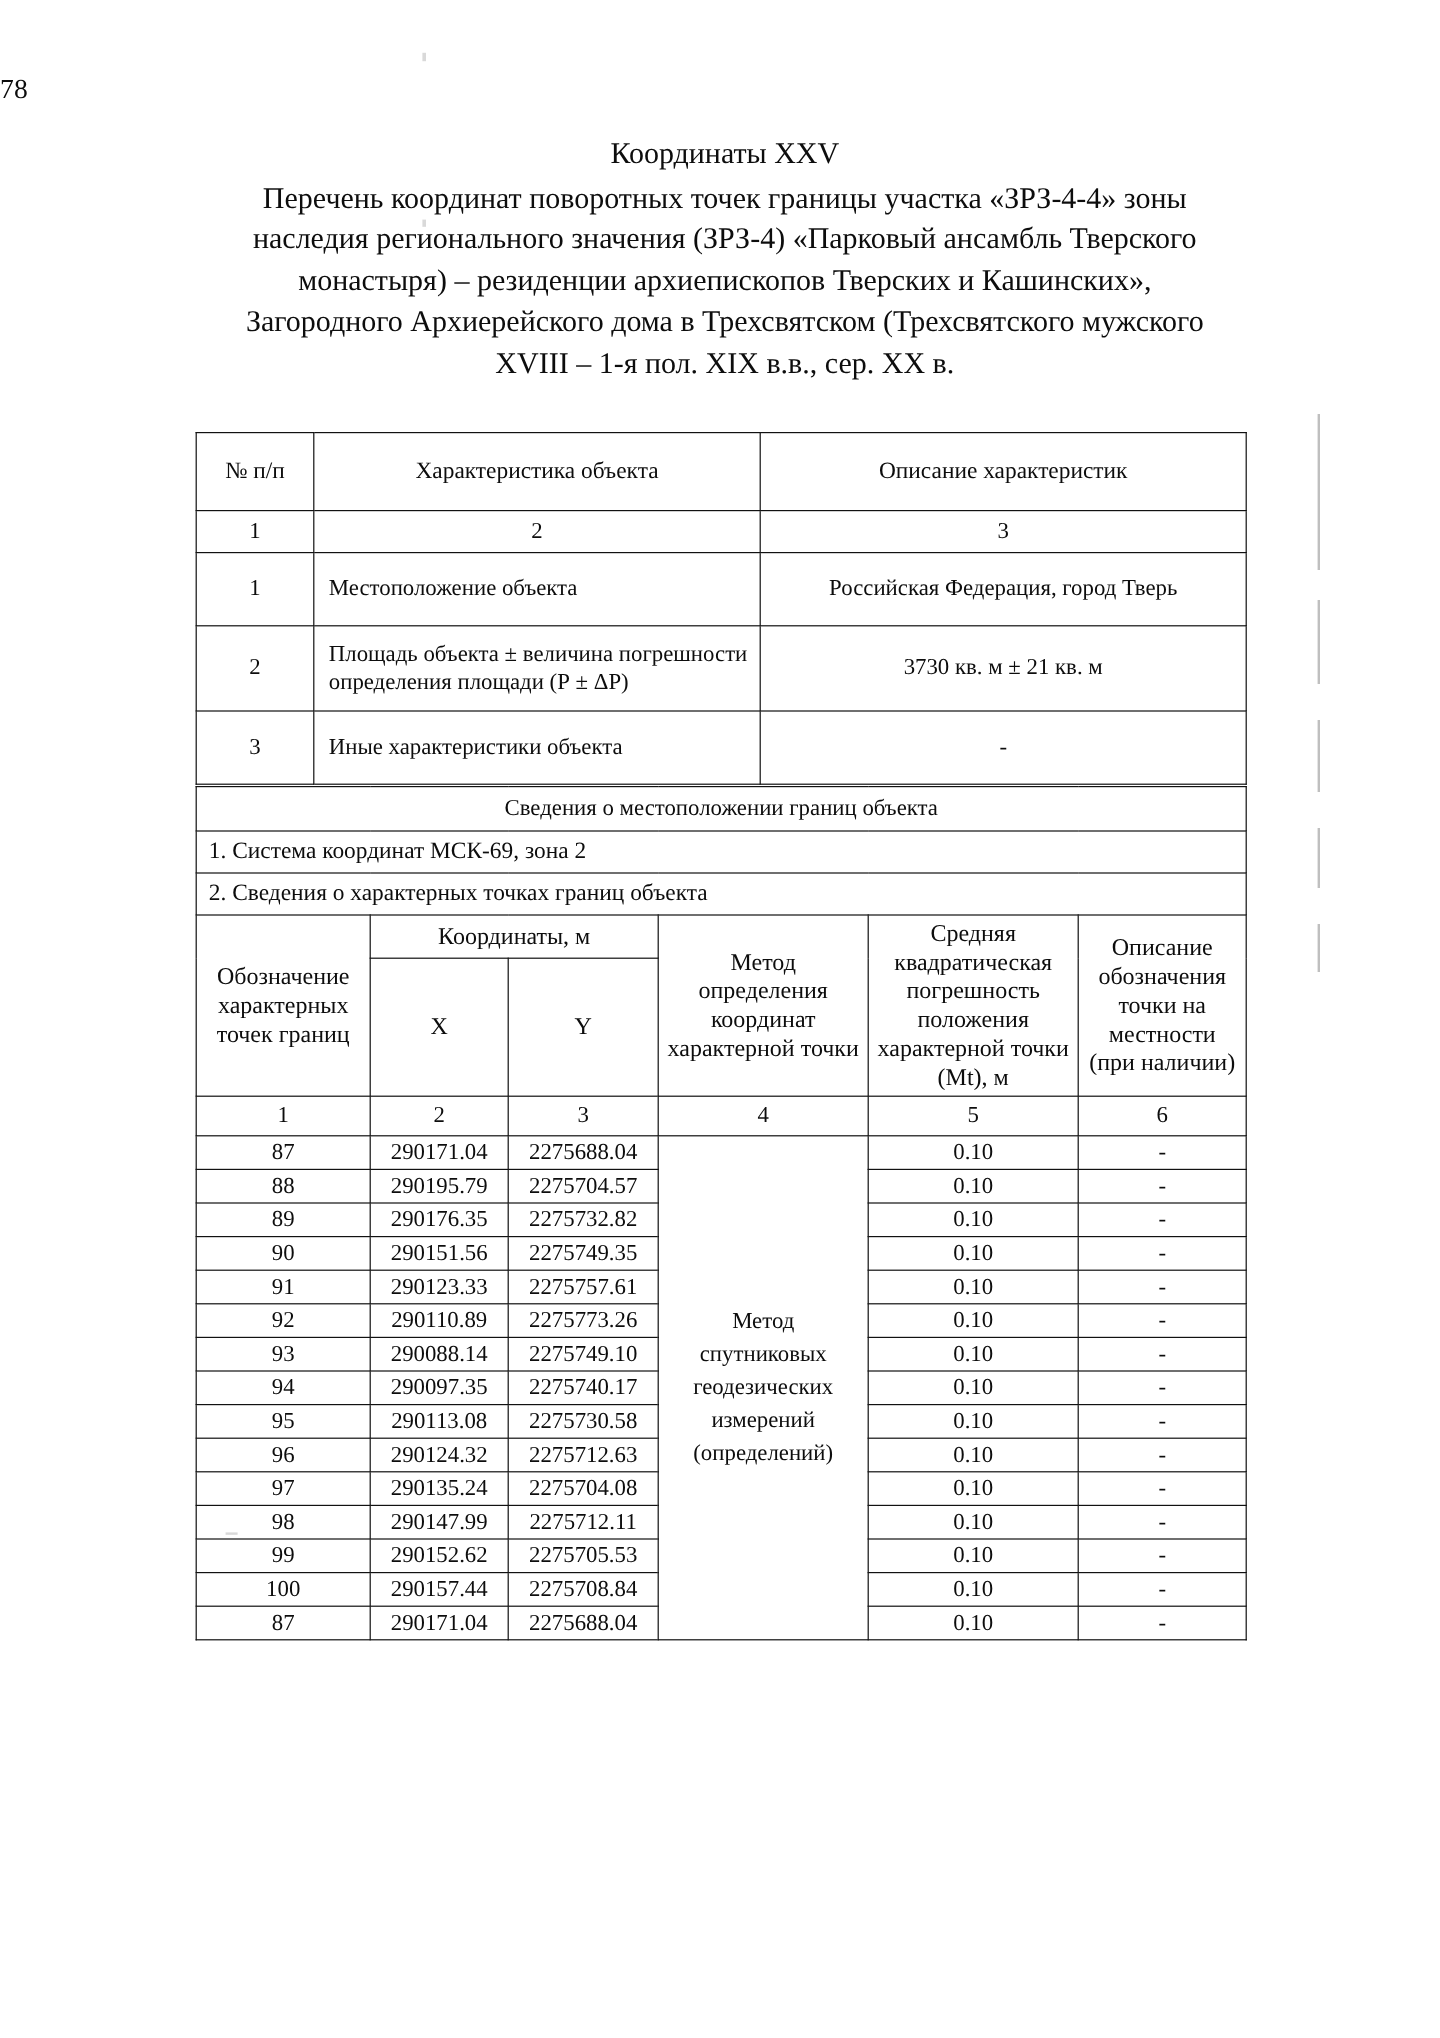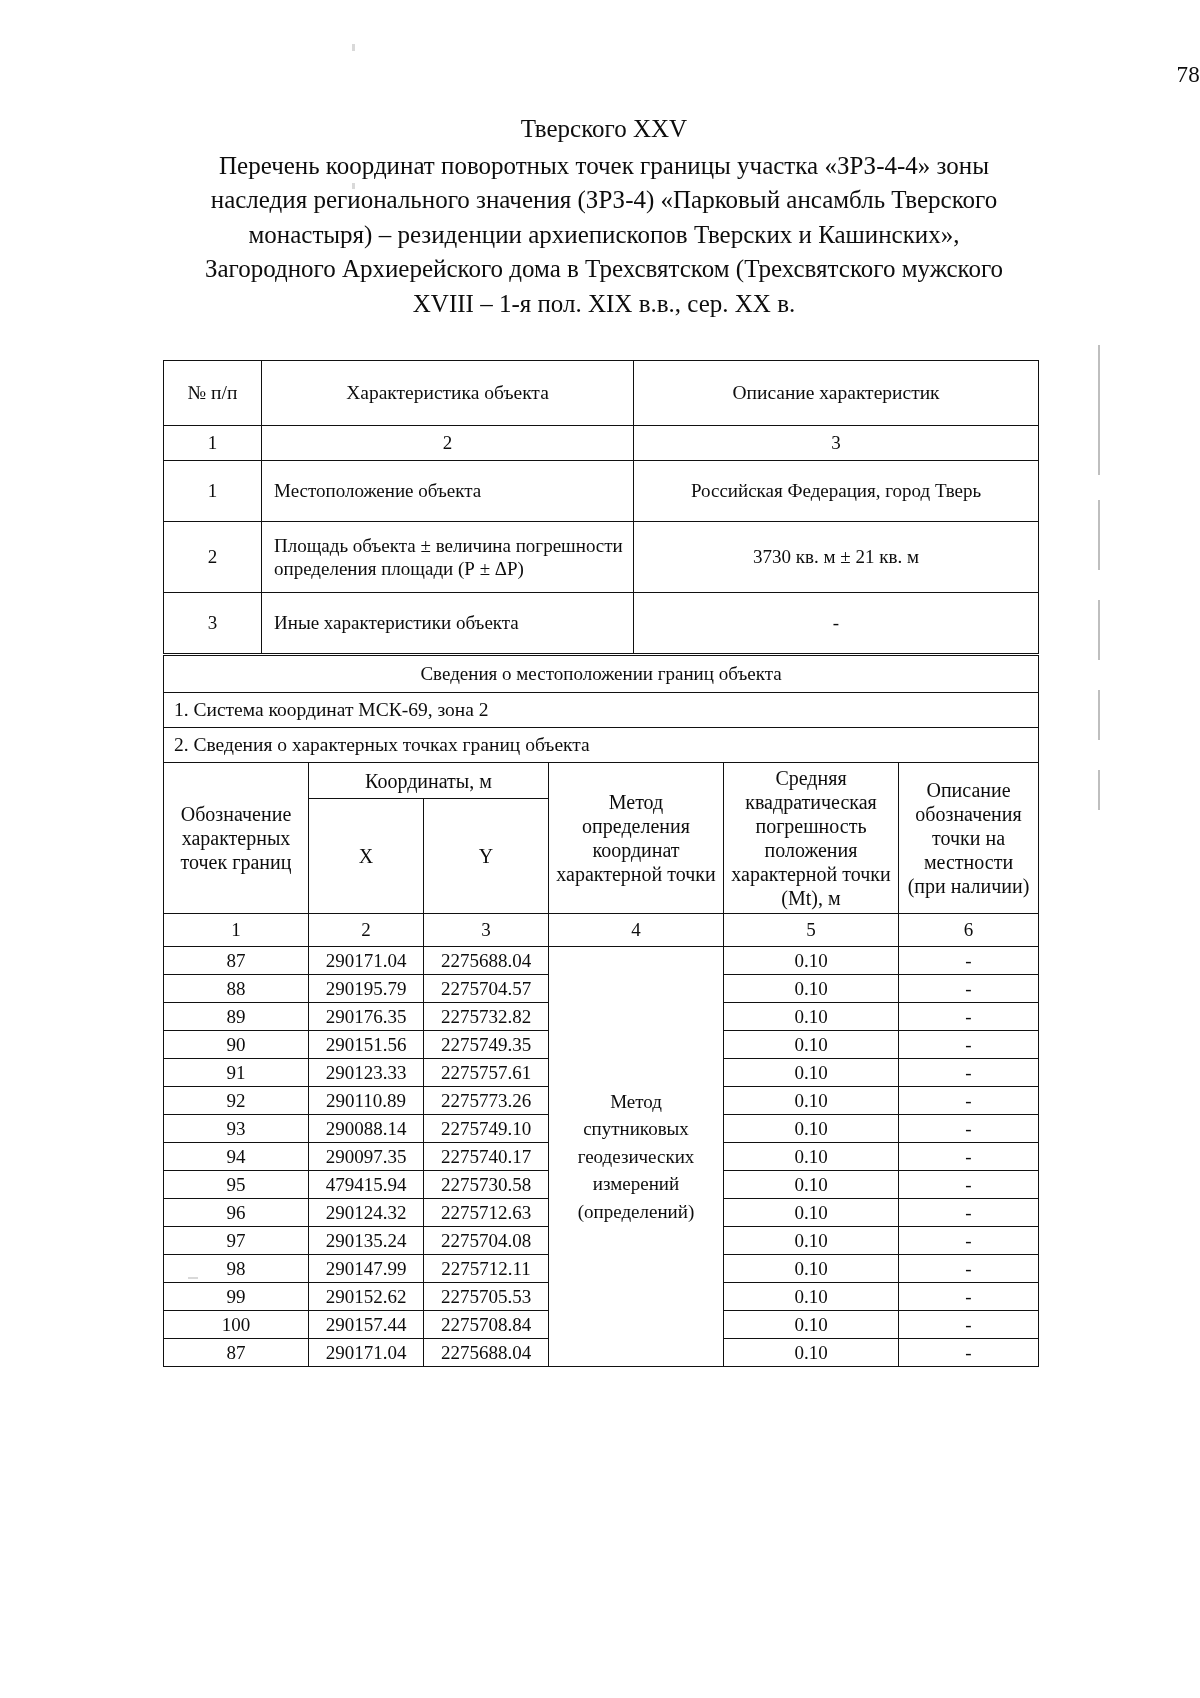--- a/index.html
+++ b/index.html
@@ -17,21 +17,21 @@
     box-sizing: border-box;
     overflow: hidden;
   }
 
   
   .page-number {
     position: absolute;
     top: 62px;
     left: 0;
     width: 1200px;
-    text-align: right;
+    text-align: left;
     font-size: 23px;
     letter-spacing: 0.2px;
   }
 
   
   .title-block {
     position: absolute;
     top: 112px;
     left: 170px;
     width: 868px;
@@ -153,21 +153,21 @@
   }
 </style>
 </head>
 <body>
 
 <div class="page">
 
   <div class="page-number">78</div>
 
   <div class="title-block">
-    <span class="subsection">Тверского XXV</span>
+    <span class="subsection">Координаты XXV</span>
     <span class="title-text">Перечень координат поворотных точек границы участка «ЗРЗ-4-4» зоны</span>
     <span class="title-text">наследия регионального значения (ЗРЗ-4) «Парковый ансамбль Тверского</span>
     <span class="title-text">монастыря) – резиденции архиепископов Тверских и Кашинских»,</span>
     <span class="title-text">Загородного Архиерейского дома в Трехсвятском (Трехсвятского мужского</span>
     <span class="title-text">XVIII – 1-я пол. XIX в.в., сер. XX в.</span>
   </div>
 
   <table class="doc" id="table-object-info">
     <colgroup>
       <col style="width:98px">
@@ -306,21 +306,21 @@
       </tr>
       <tr class="t2-data">
         <td>94</td>
         <td>290097.35</td>
         <td>2275740.17</td>
         <td>0.10</td>
         <td>-</td>
       </tr>
       <tr class="t2-data">
         <td>95</td>
-        <td>479415.94</td>
+        <td>290113.08</td>
         <td>2275730.58</td>
         <td>0.10</td>
         <td>-</td>
       </tr>
       <tr class="t2-data">
         <td>96</td>
         <td>290124.32</td>
         <td>2275712.63</td>
         <td>0.10</td>
         <td>-</td>

